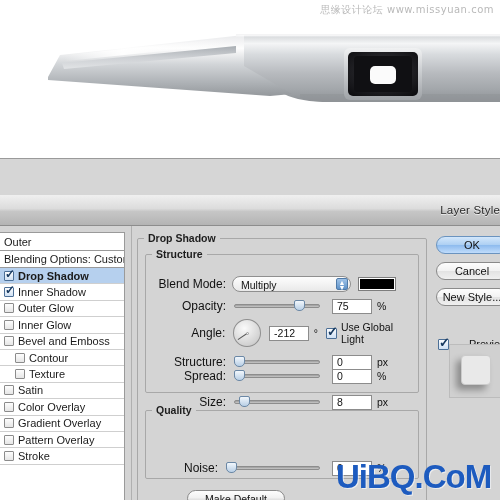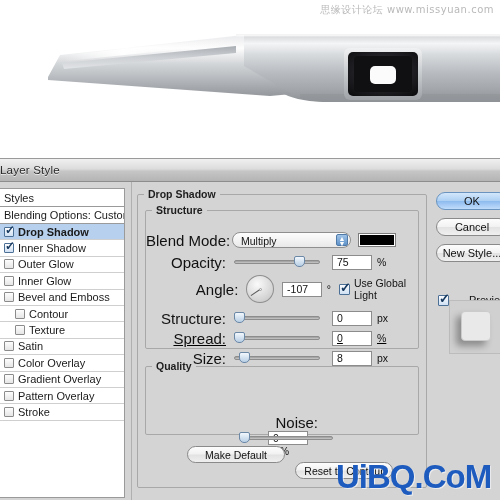--- a/index.html
+++ b/index.html
@@ -25,24 +25,24 @@
   }
   .metal-obj { position: absolute; left: 0; top: 22px; width: 500px; height: 105px; }
 
   
   .dialog {
     position: absolute; left: 0; top: 158px; width: 500px; height: 342px;
     background: #d6d6d6;
     border-top: 1px solid #9a9a9a;
   }
   .titlebar {
-    position: relative; height: 23px; width: 100%;
+    position: relative; height: 31px; width: 100%;
     background: linear-gradient(to bottom,#f0f0f0 0%,#dcdcdc 45%,#c6c6c6 55%,#b4b4b4 100%);
     border-bottom: 1px solid #8d8d8d;
-    display: flex; align-items: center; justify-content: flex-start;
+    display: flex; align-items: center; justify-content: flex-end; margin-top: 36px;
   }
   .titlebar .title {
     font-size: 11.5px; color: #2b2b2b; letter-spacing: .2px;
     text-shadow: 0 1px 0 rgba(255,255,255,.7);
   }
   .dialog-body { position: relative; height: 320px; background: #d4d4d4; }
 
   
   .styles-pane {
     position: absolute; left: 0; top: 6px; width: 131px; bottom: 0;
@@ -86,21 +86,21 @@
   }
   fieldset.gb > legend {
     font-size: 10.5px; font-weight: bold; color: #1d1d1d;
     padding: 0 4px; margin-left: 6px;
   }
   .gb-dropshadow { left: 0; top: 0; right: 0; height: 300px; }
   .gb-structure  { left: 8px; top: 16px; right: 8px; height: 145px; }
   .gb-quality    { left: 8px; top: 172px; right: 8px; height: 75px; }
 
   .frow { display: flex; align-items: center; height: 20px; position: absolute; }
-  .lbl { font-size: 15px; color: #111; text-align: right; white-space: nowrap; }
+  .lbl { font-size: 12px; color: #111; text-align: right; white-space: nowrap; }
 
   
   .select {
     height: 16px; background: linear-gradient(to bottom,#fdfdfd,#e9e9e9);
     border: 1px solid #8f8f8f; border-radius: 8px;
     font-size: 10.5px; color: #111; display: flex; align-items: flex-end;
     padding-left: 8px; position: relative;
   }
   .select .arrows {
     position: absolute; right: 2px; top: 1px; width: 12px; height: 12px;
@@ -281,21 +281,21 @@
 
     <div class="titlebar">
       <span class="title">Layer Style</span>
     </div>
 
     <div class="dialog-body">
 
       <div class="styles-pane">
         <div class="styles-list">
           <div class="srow header">
-            <span>Styles</span>
+            <span>Outer</span>
           </div>
           <div class="srow blending">
             <span>Blending Options: Custom</span>
           </div>
 
           <div class="srow selected">
             <span class="chk on"></span>
             <span>Drop Shadow</span>
           </div>
           <div class="srow">
@@ -371,47 +371,47 @@
             <span class="slider" style="width:86px; margin-left:8px;">
               <span class="track"></span>
               <span class="thumb" style="left:60px;"></span>
             </span>
             <span class="numfield" style="width:40px; margin-left:12px;">
               <span>75</span>
             </span>
             <span class="unit">%</span>
           </div>
 
-          <div class="frow" style="left:13px; top:58px; width:100%; height:30px;">
+          <div class="frow" style="left:0; top:58px; width:100%; height:30px;">
             <span class="lbl" style="width:80px;">Angle:</span>
             <span class="dial" style="margin-left:8px;">
               <span class="needle"></span>
               <span class="hub"></span>
             </span>
             <span class="numfield" style="width:40px; margin-left:8px;">
-              <span>-107</span>
+              <span>-212</span>
             </span>
             <span class="unit">°</span>
             <span class="cbox on" style="margin-left:8px;"></span>
             <span class="unit" style="margin-left:4px;">Use Global Light</span>
           </div>
 
           <div class="frow" style="left:0; top:92px; width:100%;">
             <span class="lbl" style="width:80px;">Structure:</span>
             <span class="slider" style="width:86px; margin-left:8px;">
               <span class="track"></span>
               <span class="thumb" style="left:0px;"></span>
             </span>
             <span class="numfield" style="width:40px; margin-left:12px;">
               <span>0</span>
             </span>
             <span class="unit">px</span>
           </div>
 
-          <div class="frow" style="left:0; top:112px; width:100%;text-decoration:underline;">
+          <div class="frow" style="left:0; top:106px; width:100%;">
             <span class="lbl" style="width:80px;">Spread:</span>
             <span class="slider" style="width:86px; margin-left:8px;">
               <span class="track"></span>
               <span class="thumb" style="left:0px;"></span>
             </span>
             <span class="numfield" style="width:40px; margin-left:12px;">
               <span>0</span>
             </span>
             <span class="unit">%</span>
           </div>
@@ -426,21 +426,21 @@
               <span>8</span>
             </span>
             <span class="unit">px</span>
           </div>
         </fieldset>
 
         <fieldset class="gb gb-quality">
           <legend>Quality</legend>
 
 
-          <div class="frow" style="left:0; top:42px; width:100%;flex-direction:column;">
+          <div class="frow" style="left:0; top:42px; width:100%;">
             <span class="lbl" style="width:72px;">Noise:</span>
             <span class="slider" style="width:94px; margin-left:8px;">
               <span class="track"></span>
               <span class="thumb" style="left:0px;"></span>
             </span>
             <span class="numfield" style="width:40px; margin-left:12px;">
               <span>0</span>
             </span>
             <span class="unit">%</span>
           </div>

